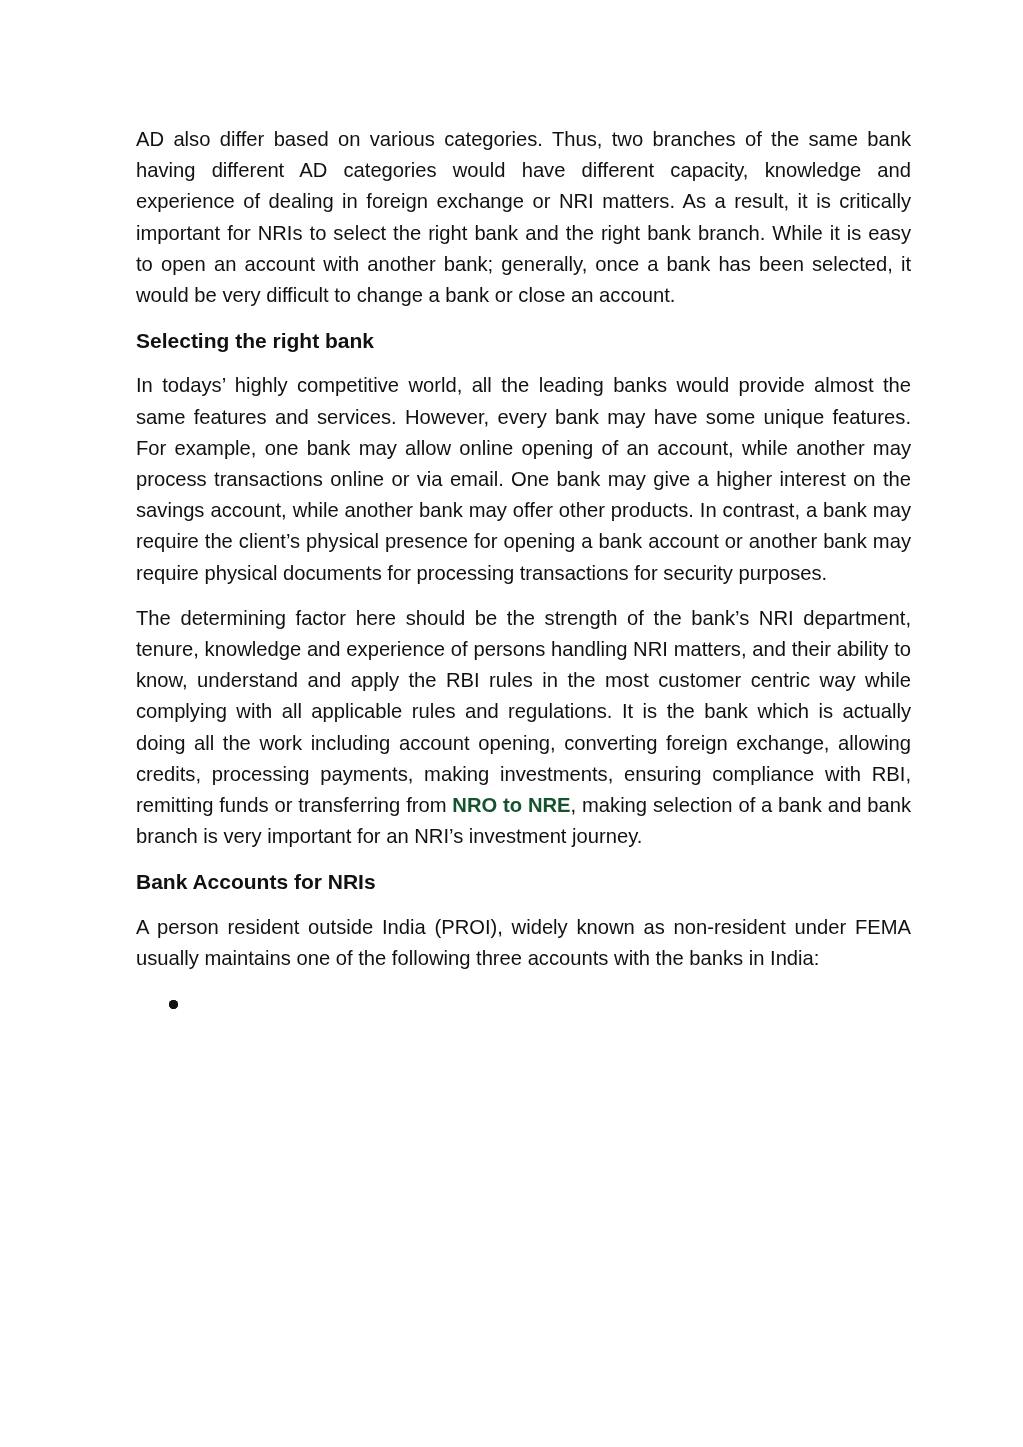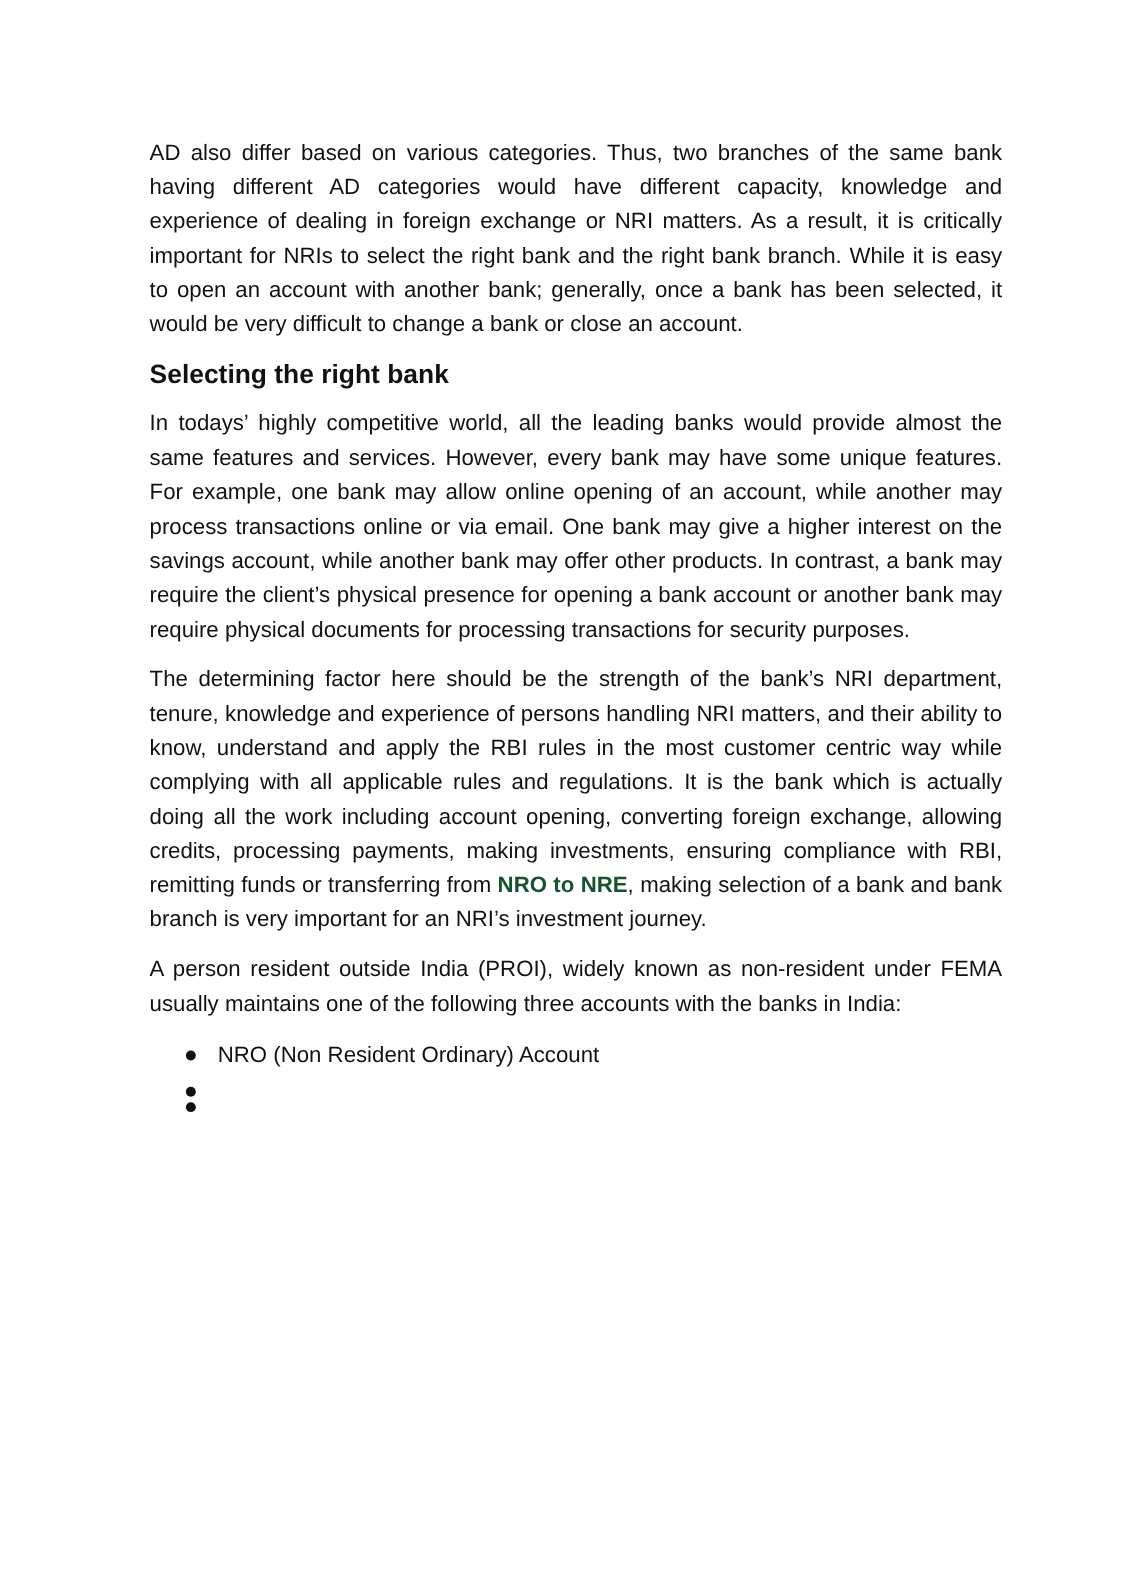--- a/index.html
+++ b/index.html
@@ -9,44 +9,44 @@
     left: 124px;
     top: 124px;
     width: 775px;
     font-family: "Liberation Sans", "DejaVu Sans", sans-serif;
     font-size: 20.2px;
     line-height: 31.2px;
     color: #111111;
     margin-left: 12px;
   }
   p { margin: 0 0 14px 0; text-align: justify; }
-  h3 { margin: 0 0 14px 0; font-size: 24px; font-weight: bold; line-height: 31.2px; }
+  h3 { margin: 0 0 14px 0; font-size: 21px; font-weight: bold; line-height: 31.2px; }
   .link { color: #14532d; font-weight: bold; text-decoration: none; }
   ul { margin: 0 0 14px 0; padding: 0; list-style: none; }
   ul li { position: relative; padding-left: 62px; line-height: 33px; }
   ul li .bullet {
     position: absolute; left: 33px; top: 12px;
     width: 9px; height: 9px; border-radius: 50%; background: #111;
   }
 </style>
 </head>
 <body>
 
 <div class="page">
   <p>AD also differ based on various categories. Thus, two branches of the same bank having different AD categories would have different capacity, knowledge and experience of dealing in foreign exchange or NRI matters. As a result, it is critically important for NRIs to select the right bank and the right bank branch. While it is easy to open an account with another bank; generally, once a bank has been selected, it would be very difficult to change a bank or close an account.</p>
 
   <h3>Selecting the right bank</h3>
   <p>In todays’ highly competitive world, all the leading banks would provide almost the same features and services. However, every bank may have some unique features. For example, one bank may allow online opening of an account, while another may process transactions online or via email. One bank may give a higher interest on the savings account, while another bank may offer other products. In contrast, a bank may require the client’s physical presence for opening a bank account or another bank may require physical documents for processing transactions for security purposes.</p>
 
   <p><span>The determining factor here should be the strength of the bank’s NRI department, tenure, knowledge and experience of persons handling NRI matters, and their ability to know, understand and apply the RBI rules in the most customer centric way while complying with all applicable rules and regulations. It is the bank which is actually doing all the work including account opening, converting foreign exchange, allowing credits, processing payments, making investments, ensuring compliance with RBI, remitting funds or transferring from </span><a class="link">NRO to NRE</a><span>, making selection of a bank and bank branch is very important for an NRI’s investment journey.</span></p>
 
+  <h3>Bank Accounts for NRIs</h3>
   <p>A person resident outside India (PROI), widely known as non-resident under FEMA usually maintains one of the following three accounts with the banks in India:</p>
 
   <ul>
-    <li><span class="bullet"></span><span>NRO (Non Resident Ordinary) Account</span></li>
     <li><span class="bullet"></span></li>
   </ul>
 
 
   <ul>
     <li><span class="bullet"></span></li>
   </ul>
 </div>
 
 </body></html>

